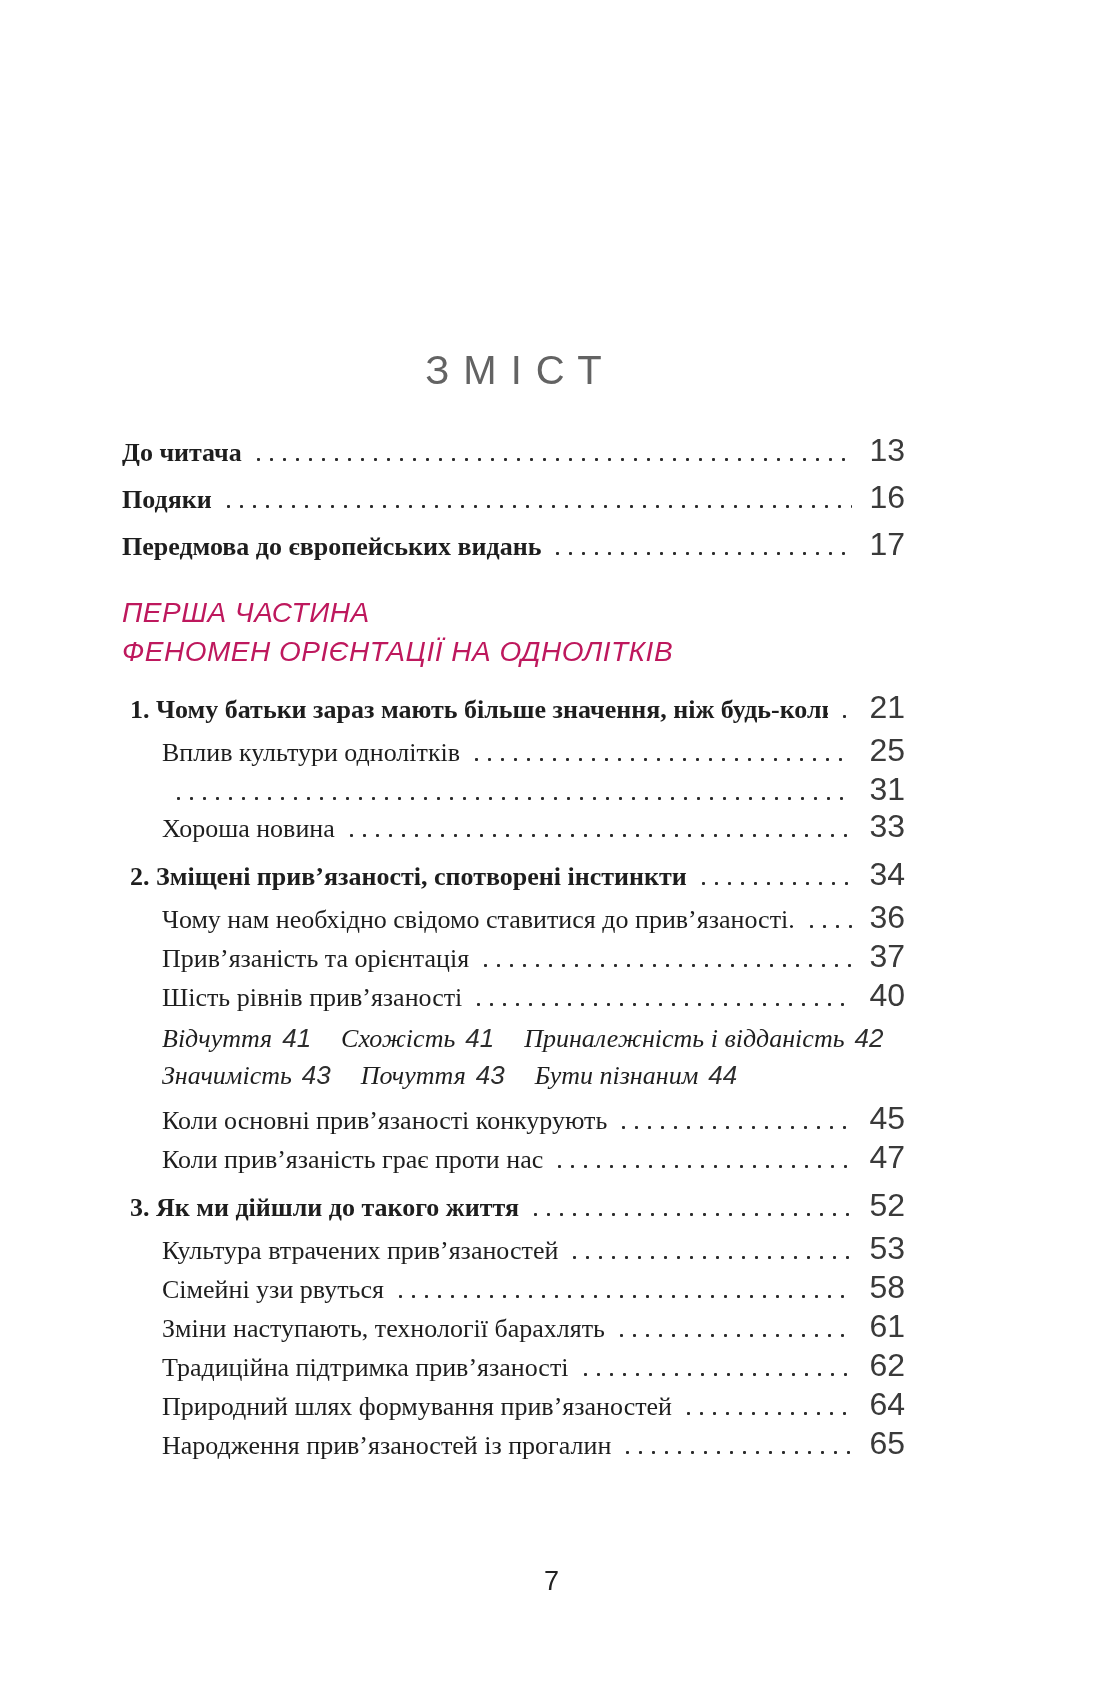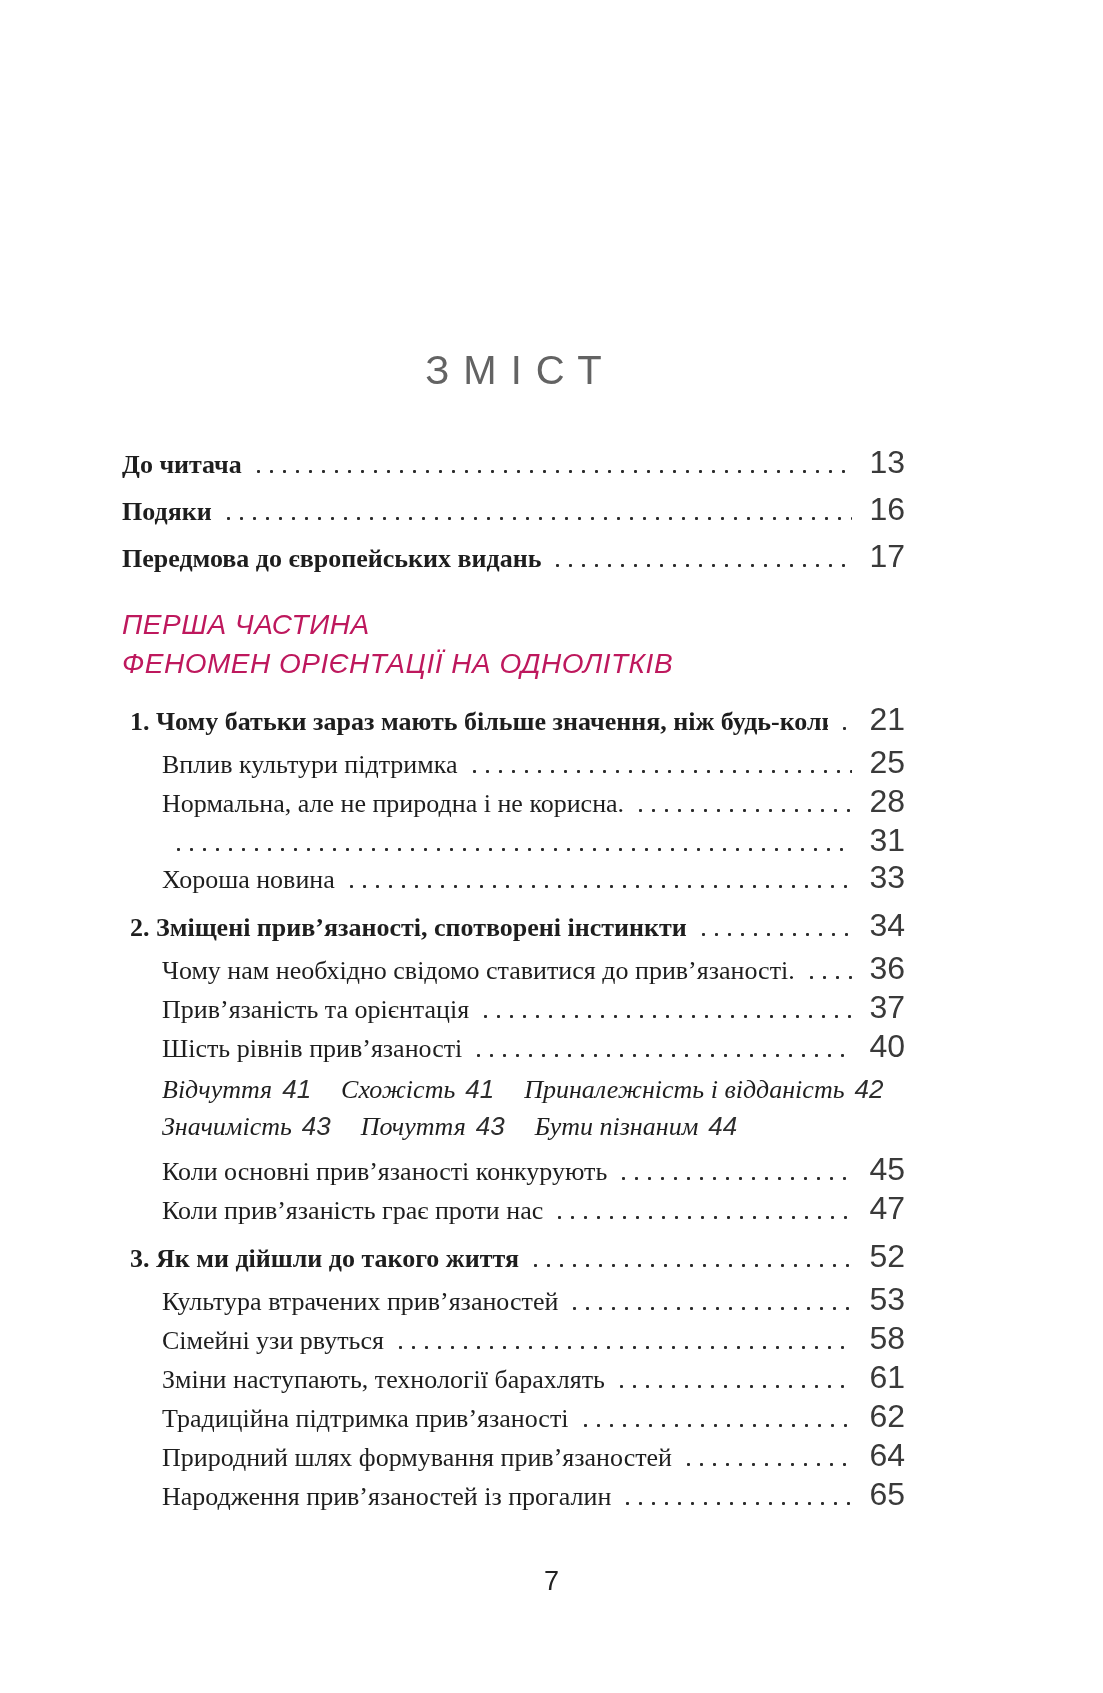--- a/index.html
+++ b/index.html
@@ -22,21 +22,21 @@
     margin: 348px 0 0 0;
     text-align: center;
     font-family: "Liberation Sans", sans-serif;
     font-weight: 400;
     font-size: 40px;
     line-height: 44px;
     letter-spacing: 14px;
     text-indent: 14px;
     color: #636363;
   }
-  .toc { margin-top: 48px; }
+  .toc { margin-top: 36px; }
 
   .toc-row {
     display: flex;
     align-items: baseline;
     font-size: 26px;
     line-height: 44px;
     color: #1e1e1e;
   }
   .toc-row .label { white-space: nowrap; overflow: hidden; }
   .toc-row.front { font-weight: bold; }
@@ -125,28 +125,23 @@
       <div class="part-heading">
         <div>ПЕРША ЧАСТИНА</div>
         <div>ФЕНОМЕН ОРІЄНТАЦІЇ НА ОДНОЛІТКІВ</div>
       </div>
       <div class="toc-row chapter">
         <span class="label">1. Чому батьки зараз мають більше значення, ніж будь-коли?</span>
         <span class="leader"></span>
         <span class="pagenum">21</span>
       </div>
       <div class="toc-row section">
-        <span class="label">Вплив культури підтримка</span>
+        <span class="label">Вплив культури однолітків</span>
         <span class="leader"></span>
         <span class="pagenum">25</span>
-      </div>
-      <div class="toc-row section">
-        <span class="label">Нормальна, але не природна і не корисна.</span>
-        <span class="leader"></span>
-        <span class="pagenum">28</span>
       </div>
       <div class="toc-row section">
         <span class="leader"></span>
         <span class="pagenum">31</span>
       </div>
       <div class="toc-row section">
         <span class="label">Хороша новина</span>
         <span class="leader"></span>
         <span class="pagenum">33</span>
       </div>

